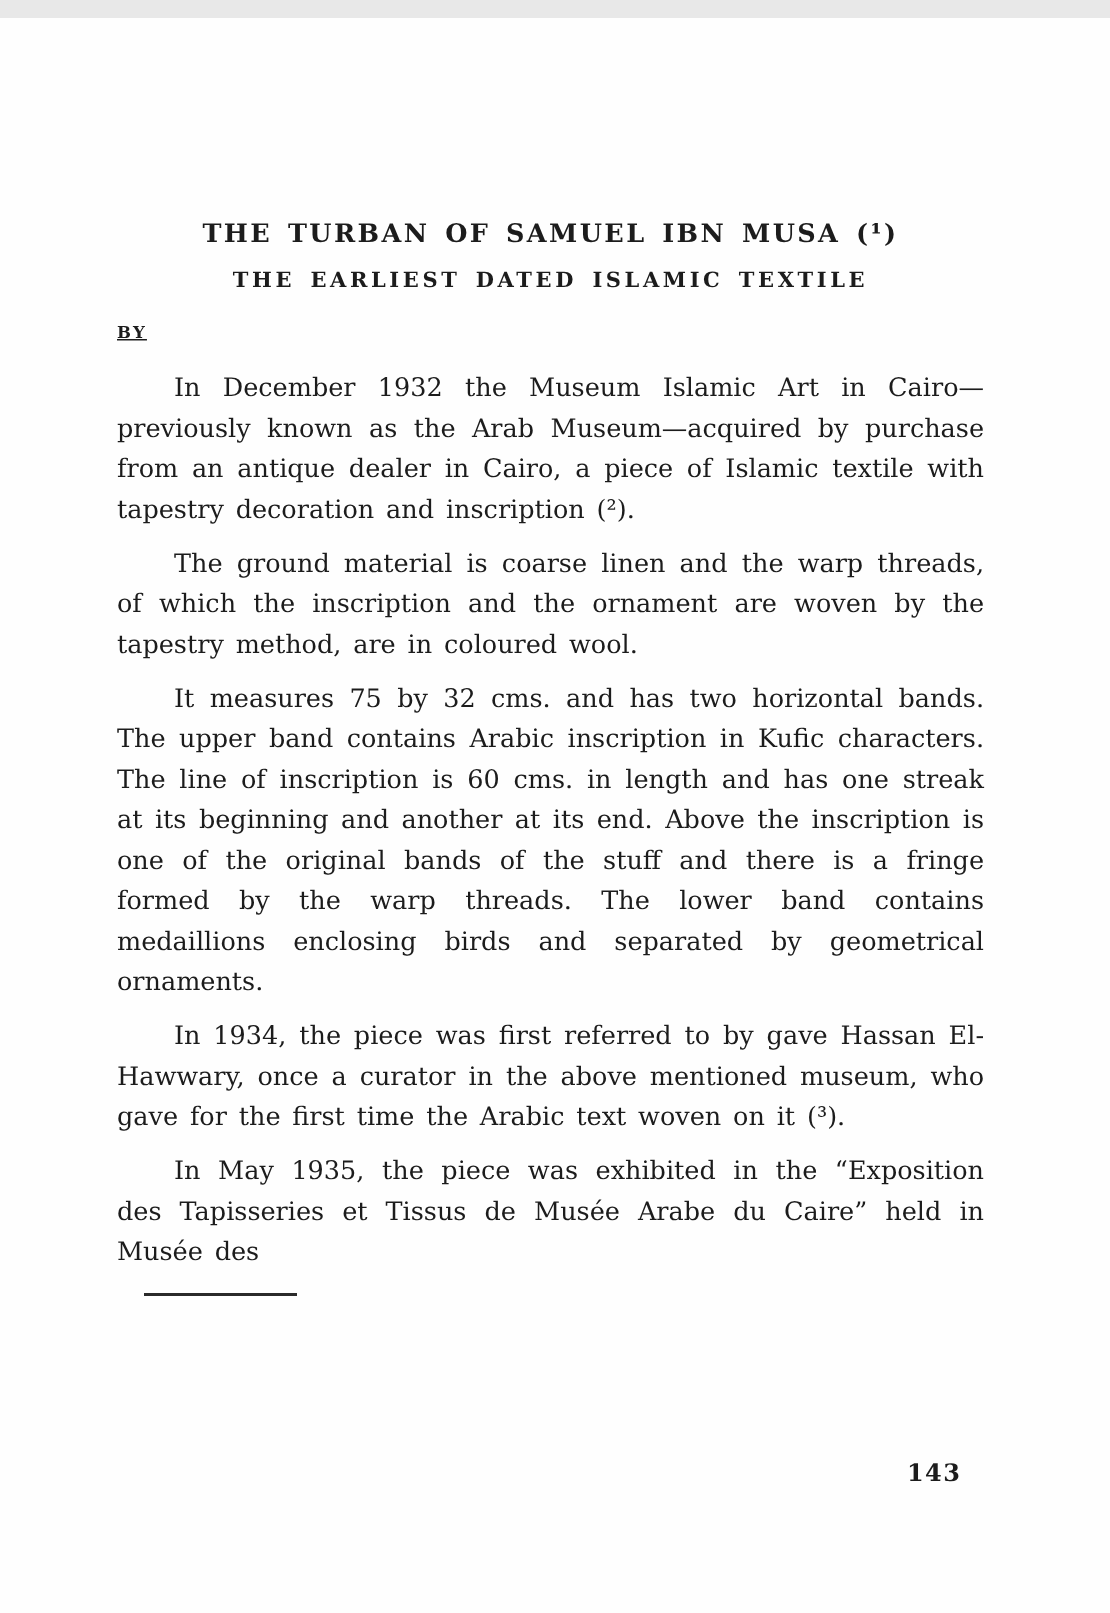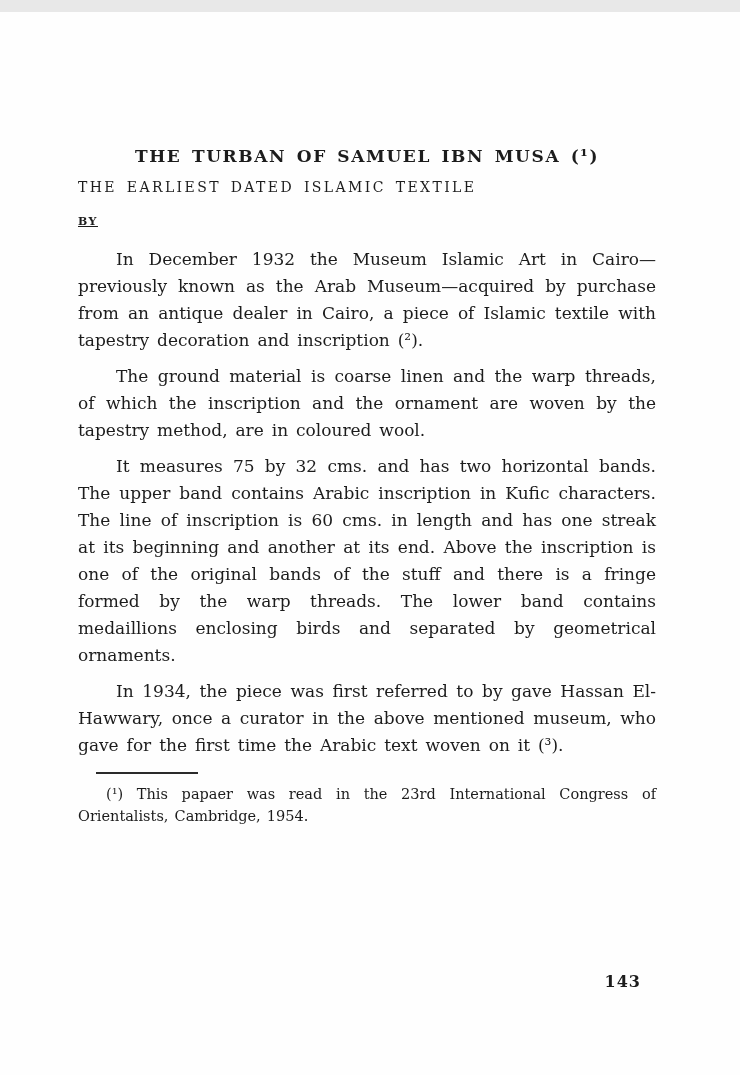--- a/index.html
+++ b/index.html
@@ -24,23 +24,23 @@
     margin: 0 0 13px 0;
     text-align: center;
     font-size: 17px;
     font-weight: bold;
     letter-spacing: 1.6px;
     word-spacing: 3px;
     white-space: nowrap;
   }
   .title-sub {
     margin: 0 0 20px 0;
-    text-align: left;
+    text-align: center;
     font-size: 14px;
-    font-weight: normal;
+    font-weight: bold;
     letter-spacing: 2.4px;
     word-spacing: 3px;
     white-space: nowrap;
   }
   .byline {
     margin: 0 0 18px 0;
     font-size: 11px;
     font-weight: bold;
     letter-spacing: 1.5px;
     text-decoration: underline;
@@ -99,23 +99,23 @@
     <h1 class="title-main">THE TURBAN OF SAMUEL IBN MUSA (¹)</h1>
     <h2 class="title-sub">THE EARLIEST DATED ISLAMIC TEXTILE</h2>
     <div class="byline">BY</div>
   </header>
 
   <main class="body-text">
     <p>In December 1932 the Museum Islamic Art in Cairo—previously known as the Arab Museum—acquired by purchase from an antique dealer in Cairo, a piece of Islamic textile with tapestry decoration and inscription (²).</p>
     <p>The ground material is coarse linen and the warp threads, of which the inscription and the ornament are woven by the tapestry method, are in coloured wool.</p>
     <p>It measures 75 by 32 cms. and has two horizontal bands.  The upper band contains Arabic inscription in Kufic characters.  The line of inscription is 60 cms. in length and has one streak at its beginning and another at its end.  Above the inscription is one of the original bands of the stuff and there is a fringe formed by the warp threads. The lower band contains medaillions enclosing birds and separated by geometrical ornaments.</p>
     <p>In 1934, the piece was first referred to by gave Hassan El-Hawwary, once a curator in the above mentioned museum, who gave for the first time the Arabic text woven on it (³).</p>
+    <p>In May 1935, the piece was exhibited in the “Exposition des Tapisseries et Tissus de Musée Arabe du Caire” held in Musée des</p>
   </main>
 
   <div class="fn-rule"></div>
 
   <section class="footnotes">
-    <p>(¹) This papaer was read in the 23rd International Congress of Orientalists, Cambridge, 1954.</p>
   </section>
 
   <div class="page-number">143</div>
 
 </div>
 
 </body></html>

